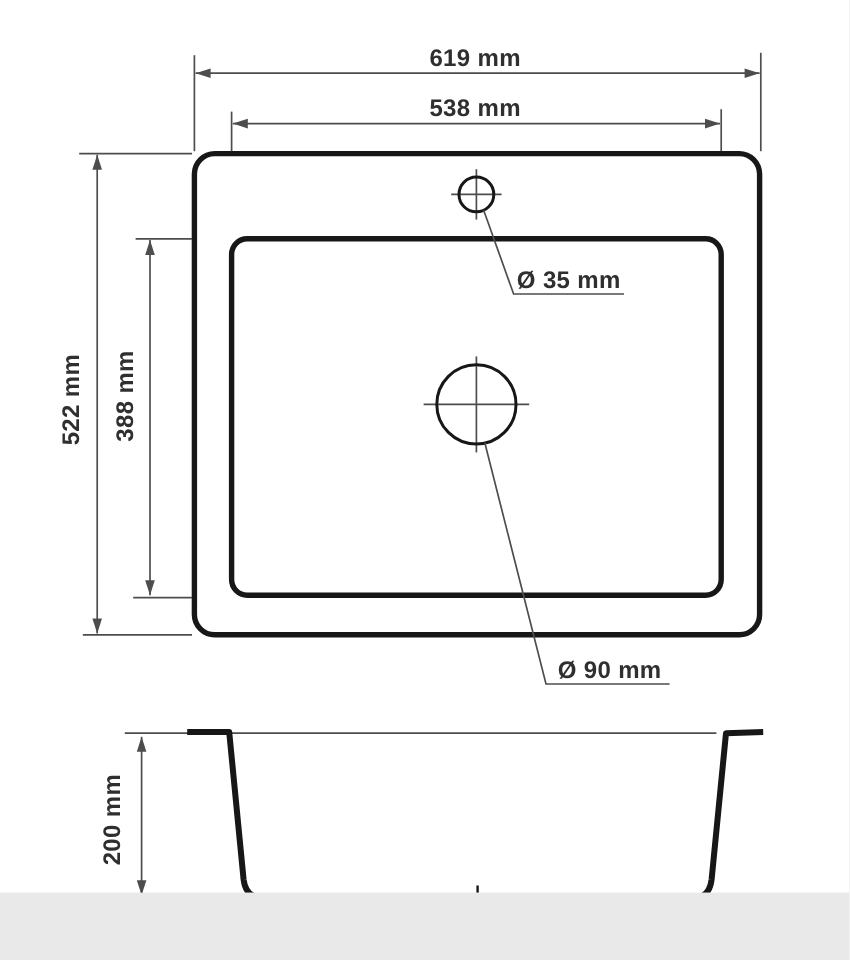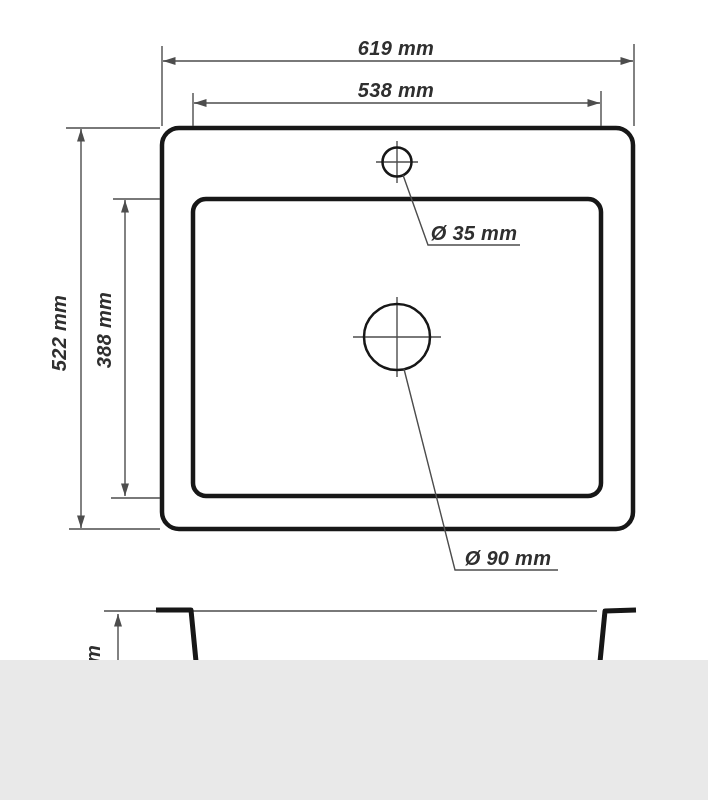--- a/index.html
+++ b/index.html
@@ -4,24 +4,23 @@
 <style>
   :root{
     --background:#ffffff;
     --outline-color:#171717;
     --dim-color:#4d4d4d;
     --text-color:#2f2f2f;
   }
   html,body{margin:0;padding:0;background:#e9e9e9;}
   .canvas{
     position:relative;
-    width:708px;height:660px;
+    width:708px;height:744px;
     background:var(--background);
     overflow:hidden;
-    font-style:italic;
   }
   svg{display:block;}
   .thick{fill:none;stroke:var(--outline-color);stroke-width:4.5;}
   .profile{fill:none;stroke:var(--outline-color);stroke-width:5;stroke-linejoin:round;}
   .mid{fill:none;stroke:var(--outline-color);stroke-width:2.5;}
   .thin{fill:none;stroke:var(--dim-color);stroke-width:1.4;}
   .tick{fill:none;stroke:var(--outline-color);stroke-width:2;}
   .dim-text{
     font-family:"Liberation Sans", sans-serif;
     font-size:20px;

